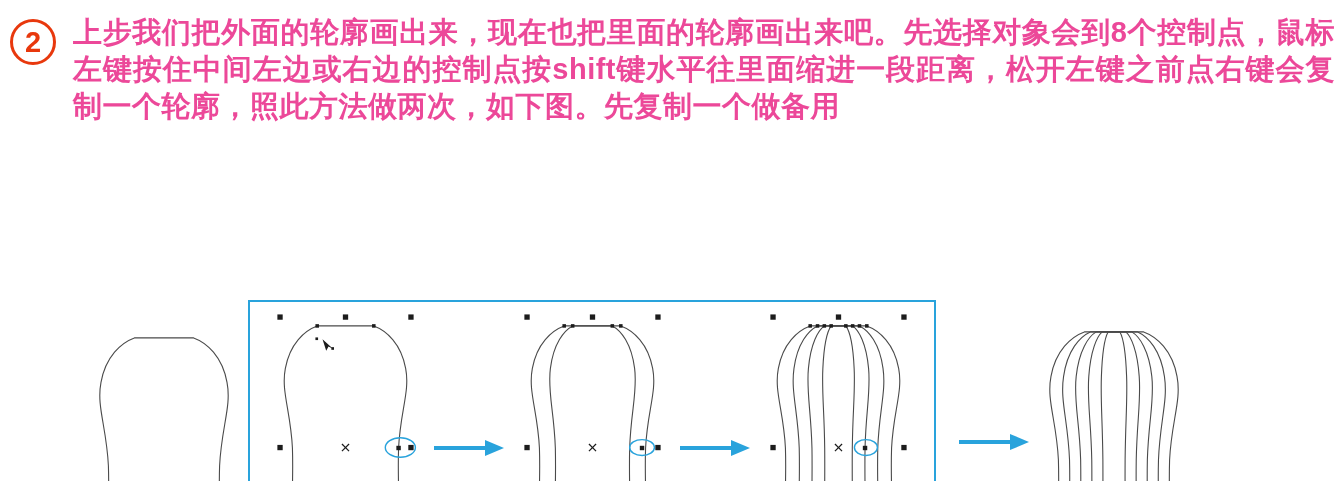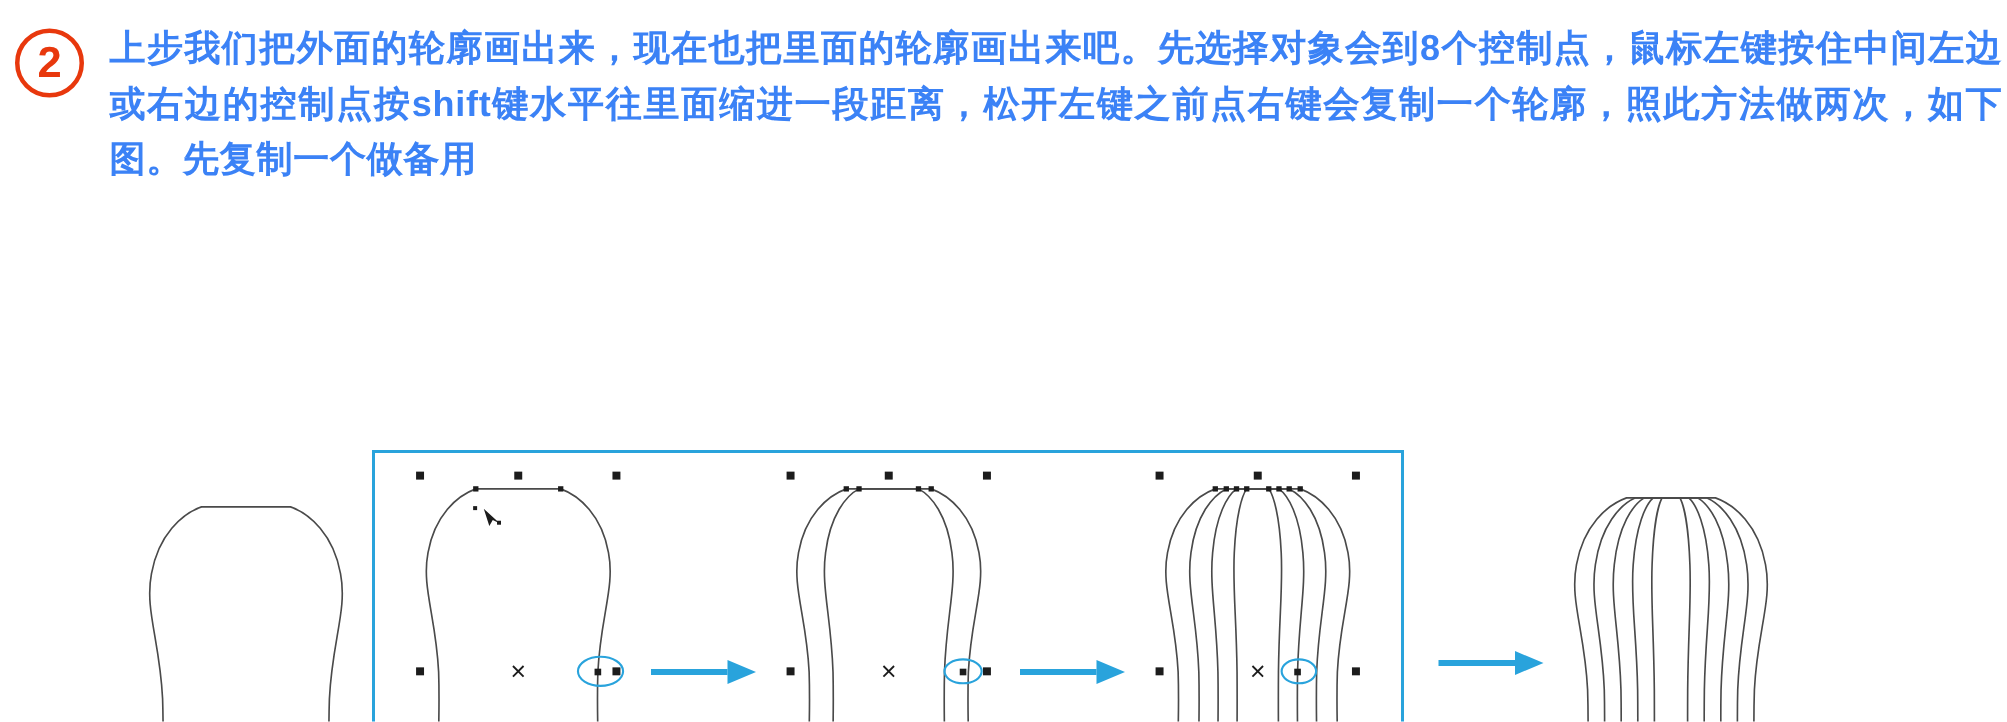--- a/index.html
+++ b/index.html
@@ -9,21 +9,21 @@
     font-family:"Liberation Sans", sans-serif;
   }
   .step-badge{
     position:absolute;left:10px;top:19px;width:40px;height:40px;
     border:3.5px solid #e8380d;border-radius:50%;
     display:flex;align-items:center;justify-content:center;
     font-size:29px;font-weight:bold;color:#e8380d;line-height:1;
   }
   .instruction{
     position:absolute;left:73px;top:14px;width:1262px;margin:0;
-    font-size:24px;line-height:37px;font-weight:600;color:#3b82f6;
+    font-size:29px;line-height:37px;font-weight:600;color:#ec4899;
     text-align:justify;letter-spacing:0.5px;
   }
   #diagram{position:absolute;left:0;top:148px;width:1338px;height:333px;}
   .stage{display:block;}
   #stage-1-holder{position:absolute;left:86px;top:176px;}
   #steps-box{
     position:absolute;left:248px;top:152px;width:688px;height:296px;
     border:2px solid #29a3dc;box-sizing:border-box;
     display:flex;align-items:center;justify-content:space-between;
     padding:0 14px;background:#ffffff;

